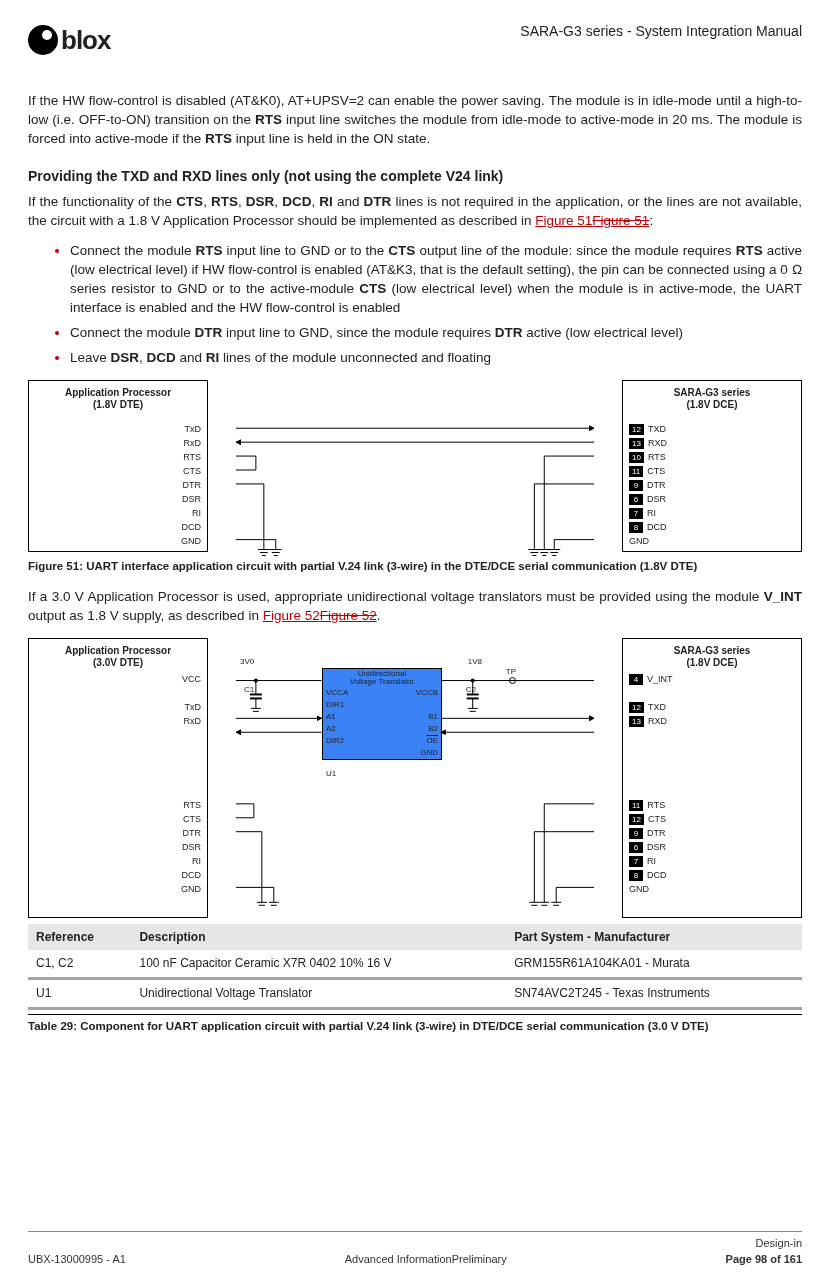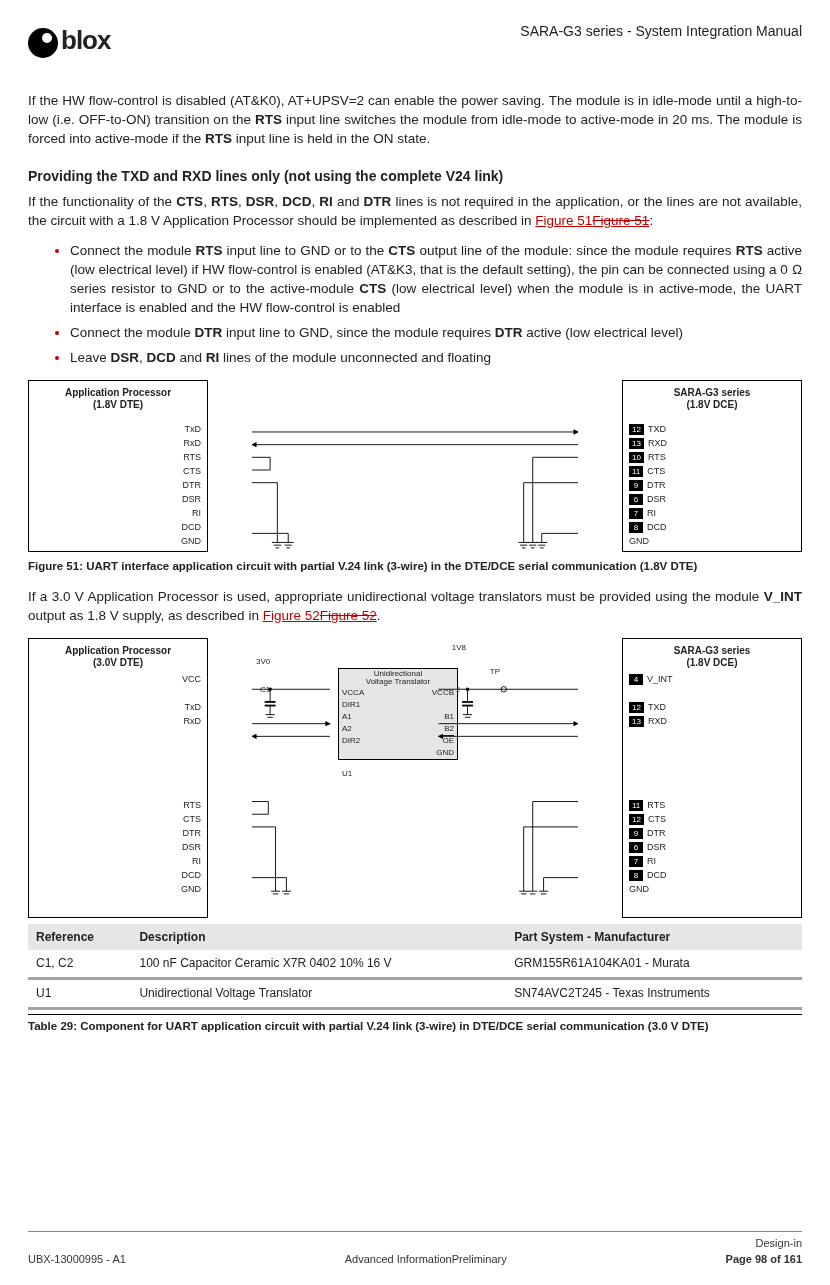--- a/index.html
+++ b/index.html
@@ -19,21 +19,21 @@
     position: relative;
   }
   .header {
     display: flex;
     justify-content: space-between;
     align-items: flex-start;
     margin-bottom: 34px;
   }
   .logo {
     display: flex;
-    align-items: flex-end;
+    align-items: center;
     gap: 3px;
   }
   .logo-disc {
     width: 30px; height: 30px;
     background: #000;
     border-radius: 50%;
     position: relative;
   }
   .logo-disc::after {
     content: "";
@@ -51,21 +51,21 @@
   .figref-strike { color: #c00000; text-decoration: line-through underline; }
   ul.bullets { margin: 4px 0 12px 0; padding-left: 22px; }
   ul.bullets li { margin-bottom: 6px; text-align: justify; font-size: 13.5px; margin-left: 20px; }
   ul.bullets li::marker { color: #c00000; }
   .figure-box {
     margin: 8px 0 4px 0;
     font-size: 9.5px;
   }
   .fig51-wrap, .fig52-wrap {
     display: flex;
-    gap: 44px;
+    gap: 28px;
     margin-bottom: 6px;
   }
   .proc-box, .sara-box {
     border: 1.5px solid #000;
     padding: 6px 10px;
     position: relative;
     min-height: 172px;
     width: 180px;
     background:#fff;
   }
@@ -80,21 +80,21 @@
     position: relative;
     min-height: 172px;
     border-top: none;
   }
   .wire-area svg { position:absolute; top:0; left:0; }
   .caption { font-weight:700; font-size:11.5px; margin: 4px 0 14px 0; }
   .translator {
     border:1px solid #000;
     position:absolute;
     font-size:8px;
-    background:#e5e5e5;
+    background:#3b82f6;
   }
   .translator .hdr { text-align:center; font-size:8px; padding:1px 2px; }
   .translator .row { display:flex; justify-content:space-between; padding:0 3px; height:12px; align-items:center; }
   table.components {
     width:100%;
     border-collapse: collapse;
     font-size: 12px;
     margin-top:2px;
   }
   table.components th { text-align:left; background:#e6e6e6; padding:5px 8px; font-weight:700;}
@@ -286,21 +286,21 @@
             <div class="pin-row" style="justify-content: flex-end;">CTS</div>
             <div class="pin-row" style="justify-content: flex-end;">DTR</div>
             <div class="pin-row" style="justify-content: flex-end;">DSR</div>
             <div class="pin-row" style="justify-content: flex-end;">RI</div>
             <div class="pin-row" style="justify-content: flex-end;">DCD</div>
             <div class="pin-row" style="justify-content: flex-end;">GND</div>
           </div>
       </div>
       <div class="wire-area" style="min-height:280px;">
         <span class="tinylabel" style="top:18px; left:4px;">3V0</span>
-        <span class="tinylabel" style="top:4px; right:112px;">1V8</span>
+        <span class="tinylabel" style="top:18px; right:112px;">1V8</span>
         <span class="tinylabel" style="top:28px; right:78px;">TP</span>
         <span class="cap" style="top:46px; left:8px;">C1</span>
         <span class="cap" style="top:46px; right:118px;">C2</span>
 
         <div class="translator" style="top:30px; left:86px; width:120px;">
           <div class="hdr" style="white-space:pre-line; line-height:1;">Unidirectional
 Voltage Translator</div>
           <div id="trans-rows">
               <div class="row">
                 <span>VCCA</span>

